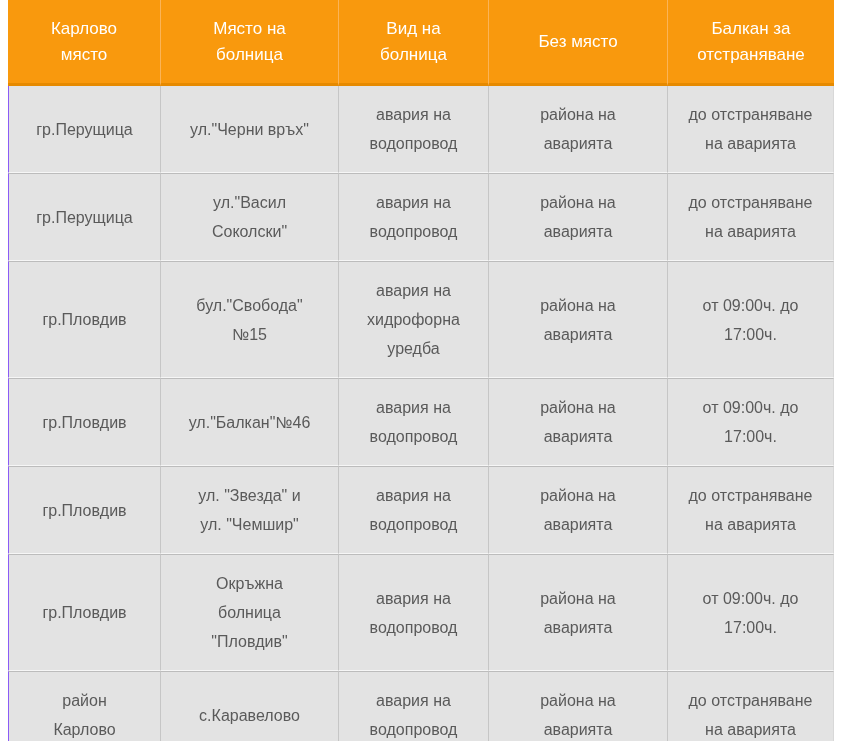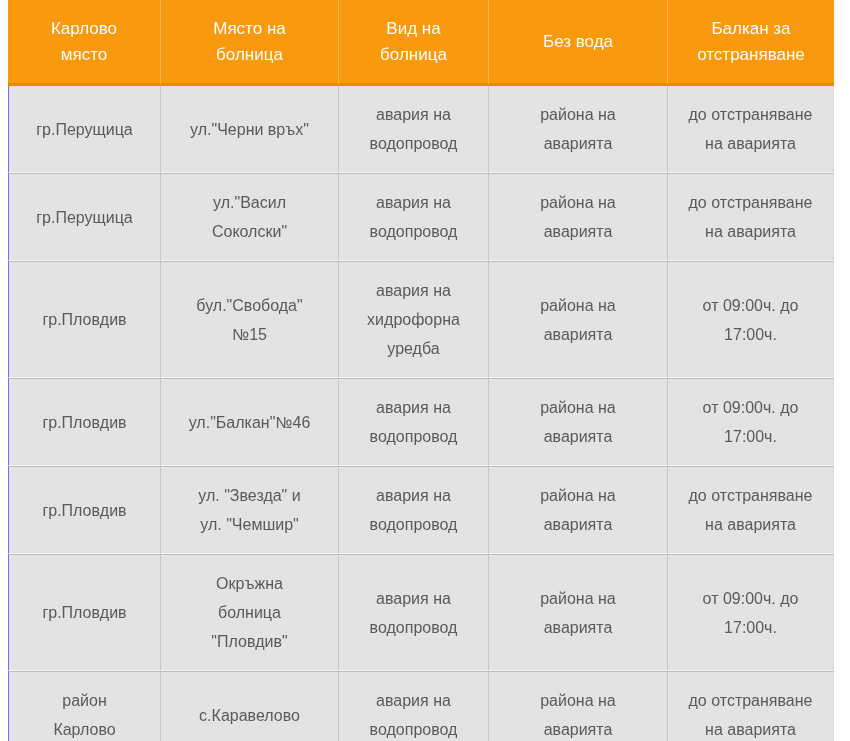--- a/index.html
+++ b/index.html
@@ -73,21 +73,21 @@
       <col class="c5">
   </colgroup>
   <thead>
     <tr>
       <th>Карлово
 място</th>
       <th>Място на
 болница</th>
       <th>Вид на
 болница</th>
-      <th>Без вода</th>
+      <th>Без място</th>
       <th>Балкан за
 отстраняване</th>
     </tr>
   </thead>
   <tbody>
     <tr>
       <td>гр.Перущица</td>
       <td>ул."Черни връх"</td>
       <td>авария на
 водопровод</td>

